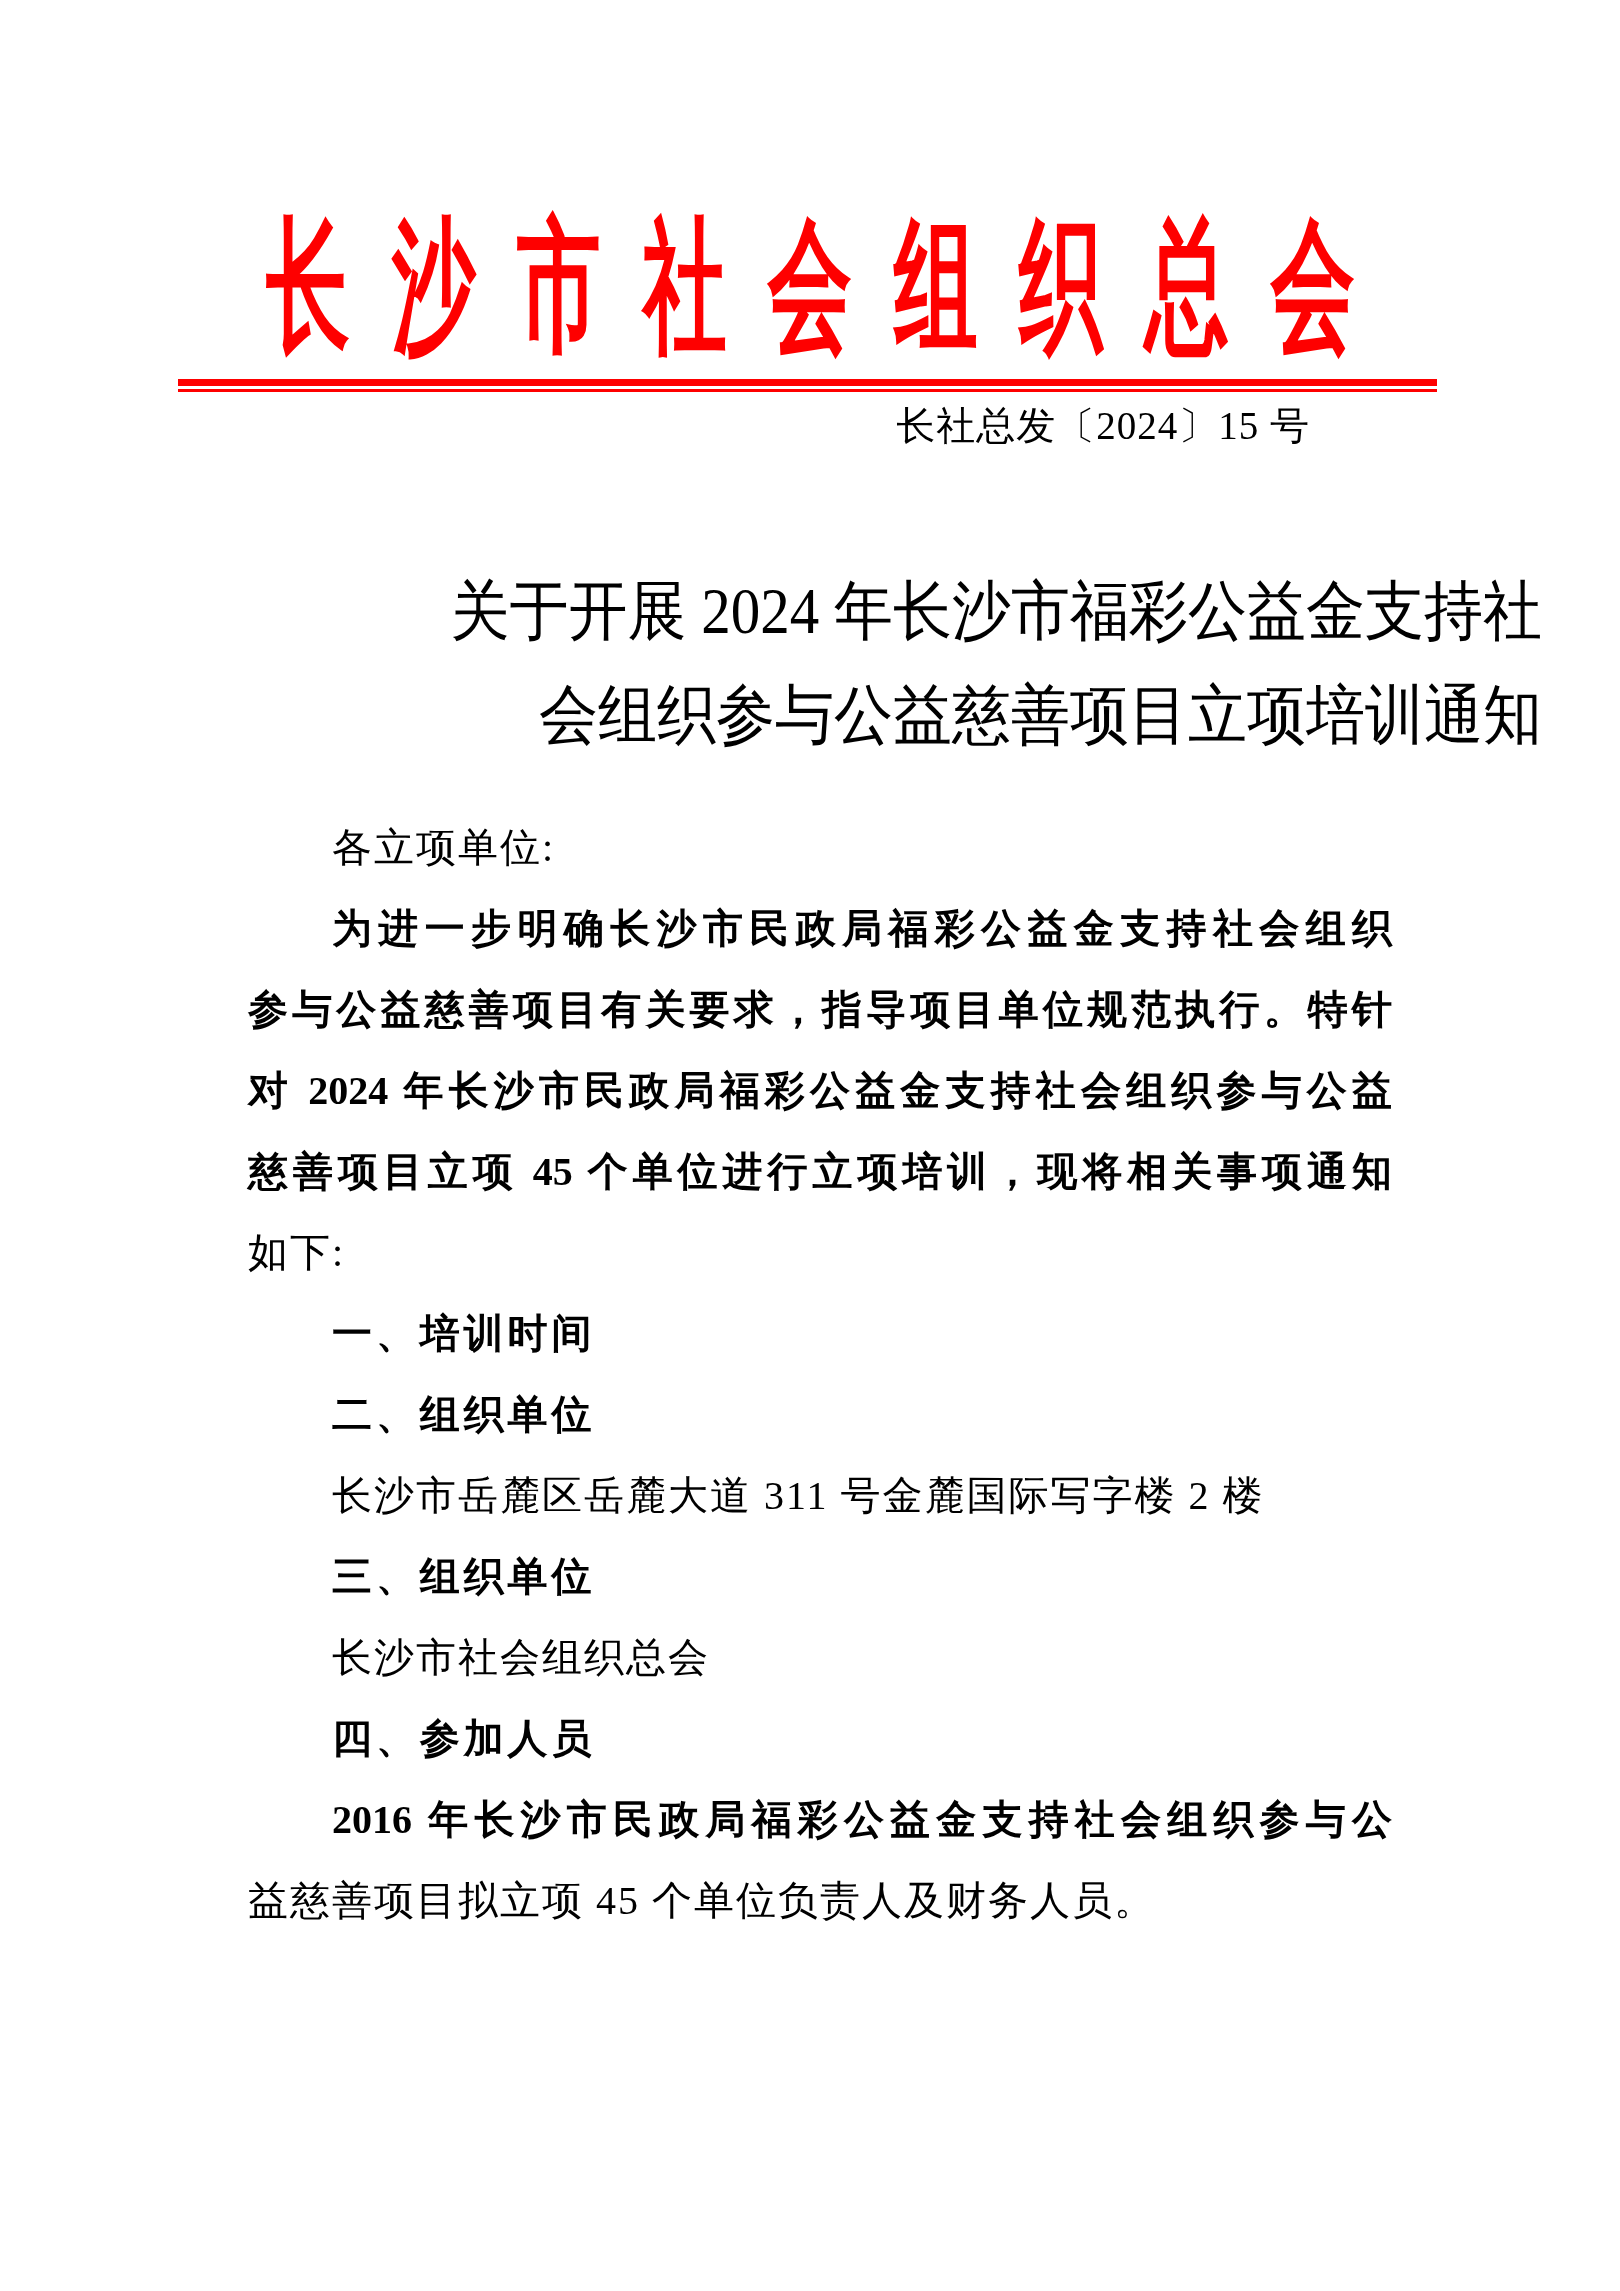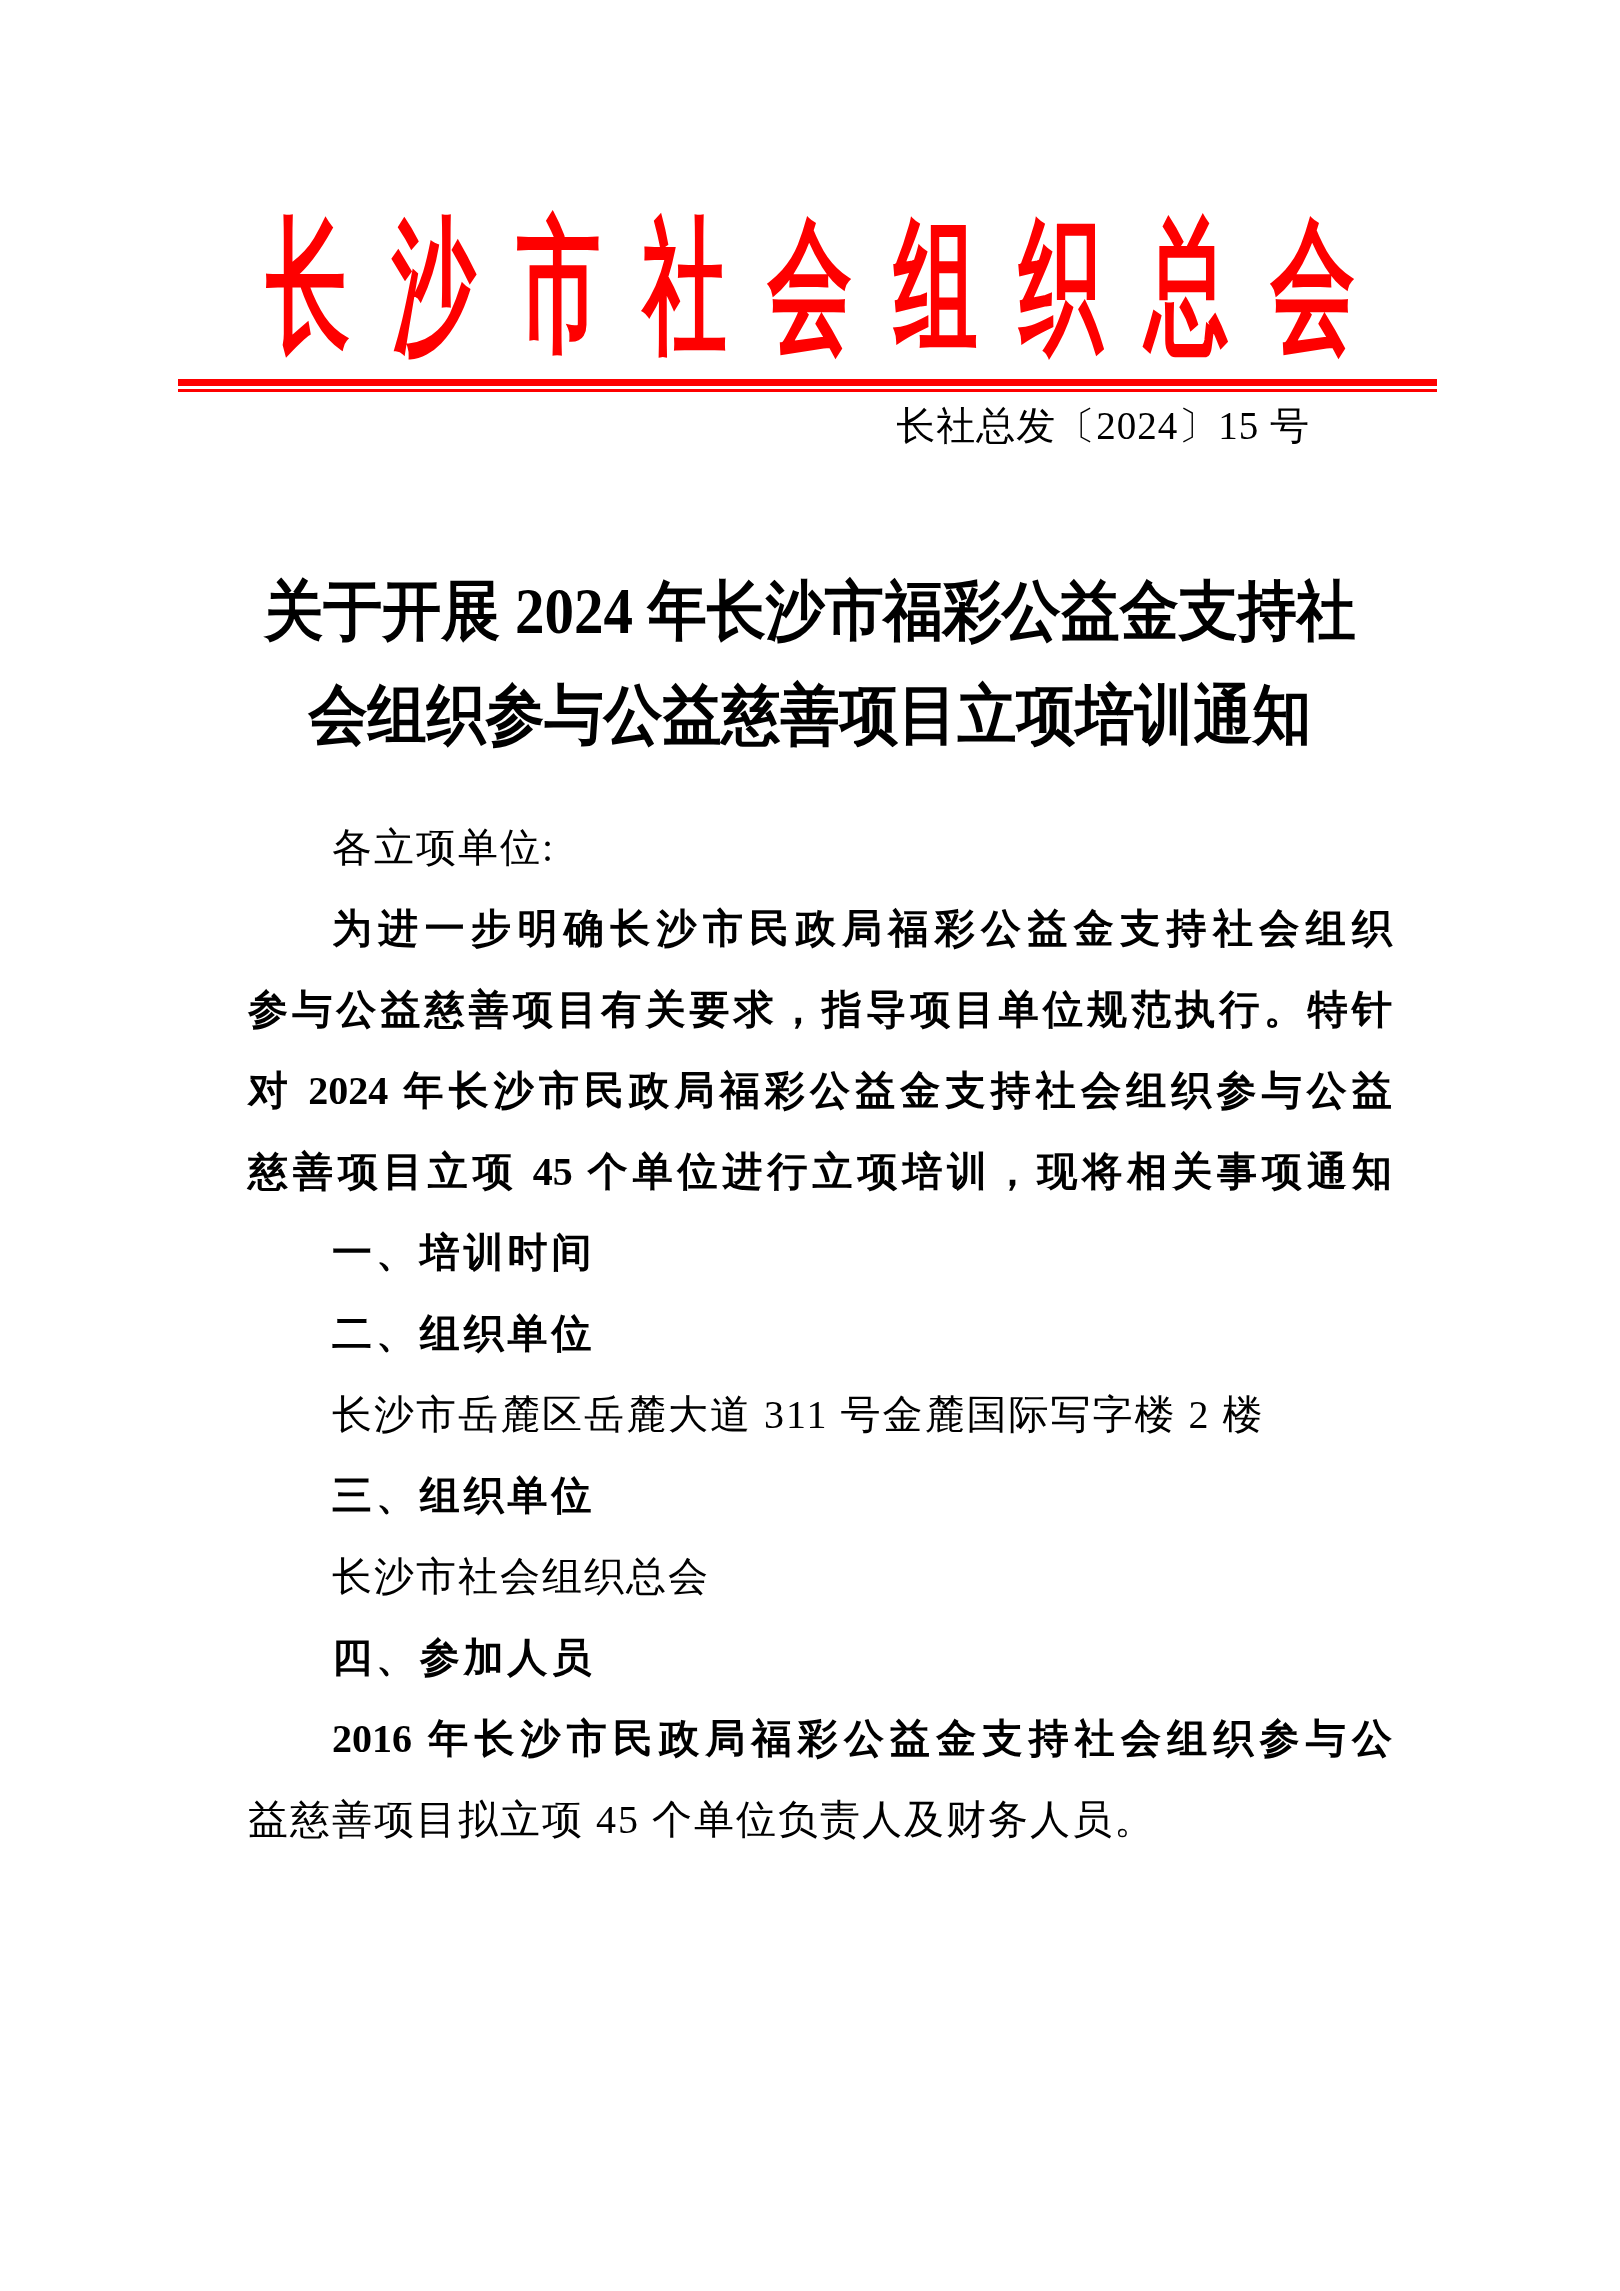--- a/index.html
+++ b/index.html
@@ -37,22 +37,22 @@
     top:400px;left:0;right:310px;
     text-align:right;
     font-size:39px;
     line-height:51px;
     letter-spacing:1px;
   }
   
   .doc-title{
     position:absolute;
     top:559px;left:78px;right:78px;
-    text-align:center;
-    font-weight:bold;
+    text-align:right;
+    font-weight:normal;
     font-size:59px;
     line-height:104px;
   }
   .doc-title .tline{transform:scaleY(1.1);}
   
   .body-block{
     position:absolute;
     top:807px;left:248px;width:1144px;
     font-size:40px;
   }
@@ -105,20 +105,21 @@
     <div class="tline">关于开展 2024 年长沙市福彩公益金支持社</div>
     <div class="tline">会组织参与公益慈善项目立项培训通知</div>
   </div>
 
   <div class="body-block" id="body-block">
       <div class="line indent">各立项单位:</div>
       <div class="line indent fill">为进一步明确长沙市民政局福彩公益金支持社会组织</div>
       <div class="line fill">参与公益慈善项目有关要求，指导项目单位规范执行。特针</div>
       <div class="line fill">对 2024 年长沙市民政局福彩公益金支持社会组织参与公益</div>
       <div class="line fill">慈善项目立项 45 个单位进行立项培训，现将相关事项通知</div>
+      <div class="line">如下:</div>
       <div class="line indent heading">一、培训时间</div>
       <div class="line indent heading">二、组织单位</div>
       <div class="line indent">长沙市岳麓区岳麓大道 311 号金麓国际写字楼 2 楼</div>
       <div class="line indent heading">三、组织单位</div>
       <div class="line indent">长沙市社会组织总会</div>
       <div class="line indent heading">四、参加人员</div>
       <div class="line indent fill">2016 年长沙市民政局福彩公益金支持社会组织参与公</div>
       <div class="line">益慈善项目拟立项 45 个单位负责人及财务人员。</div>
     </div>
 

